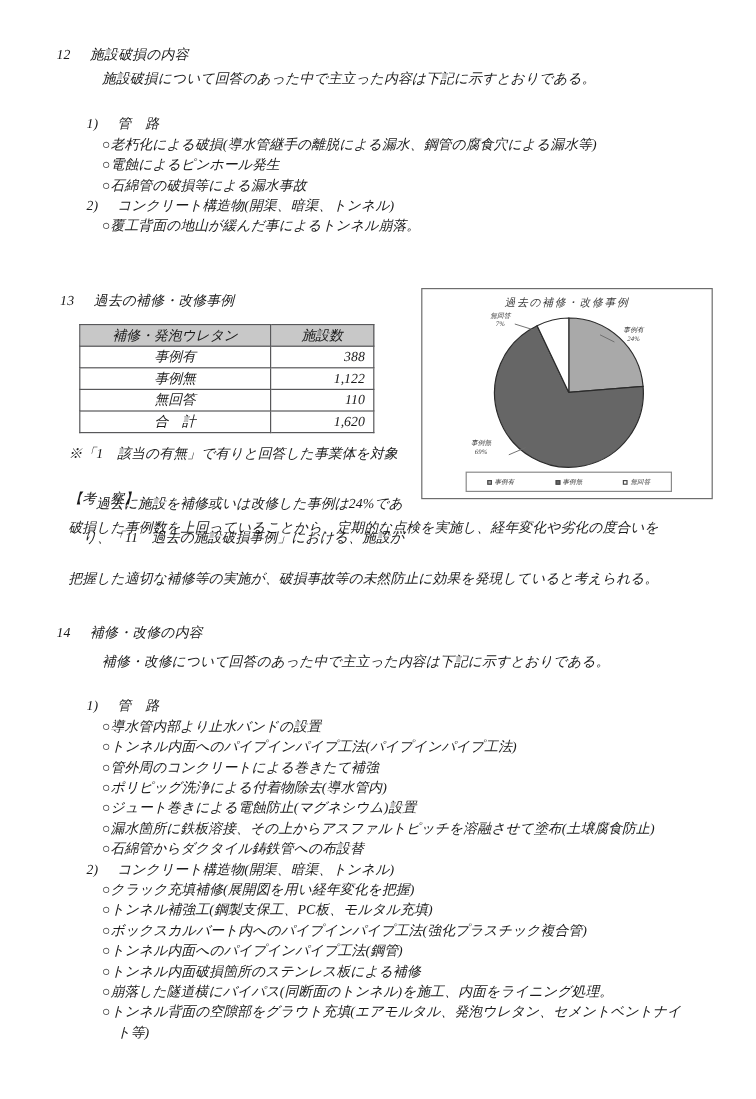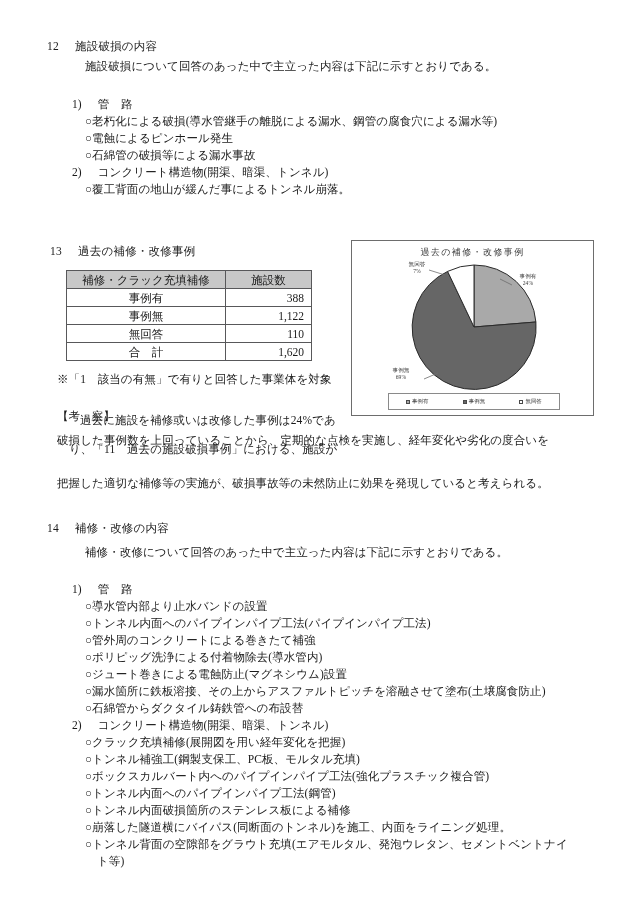--- a/index.html
+++ b/index.html
@@ -14,20 +14,21 @@
     color: #1a1a1a;
     position: relative;
     overflow: hidden;
   }
   .page {
     position: relative;
     width: 630px;
     height: 916px;
     padding: 0;
     box-sizing: border-box;
+    font-style: italic;
   }
 
   
   .sec-head {
     position: absolute;
     font-size: 11.5px;
     line-height: 16px;
     white-space: nowrap;
     letter-spacing: 0.2px;
   }
@@ -173,21 +174,21 @@
   <div class="sec-head" style="left:50px; top:243px;">
     <span class="num">13</span>
     <span style="display:inline-block;width:10px;"></span>
     <span>過去の補修・改修事例</span>
   </div>
 
   <div class="tbl-wrap">
     <table class="data">
       <thead>
         <tr>
-          <th class="c1">補修・クラック充填補修</th>
+          <th class="c1">補修・発泡ウレタン</th>
           <th class="c2">施設数</th>
         </tr>
       </thead>
       <tbody>
         <tr>
           <td class="lab">事例有</td>
           <td class="val">388</td>
         </tr>
         <tr>
           <td class="lab">事例無</td>

